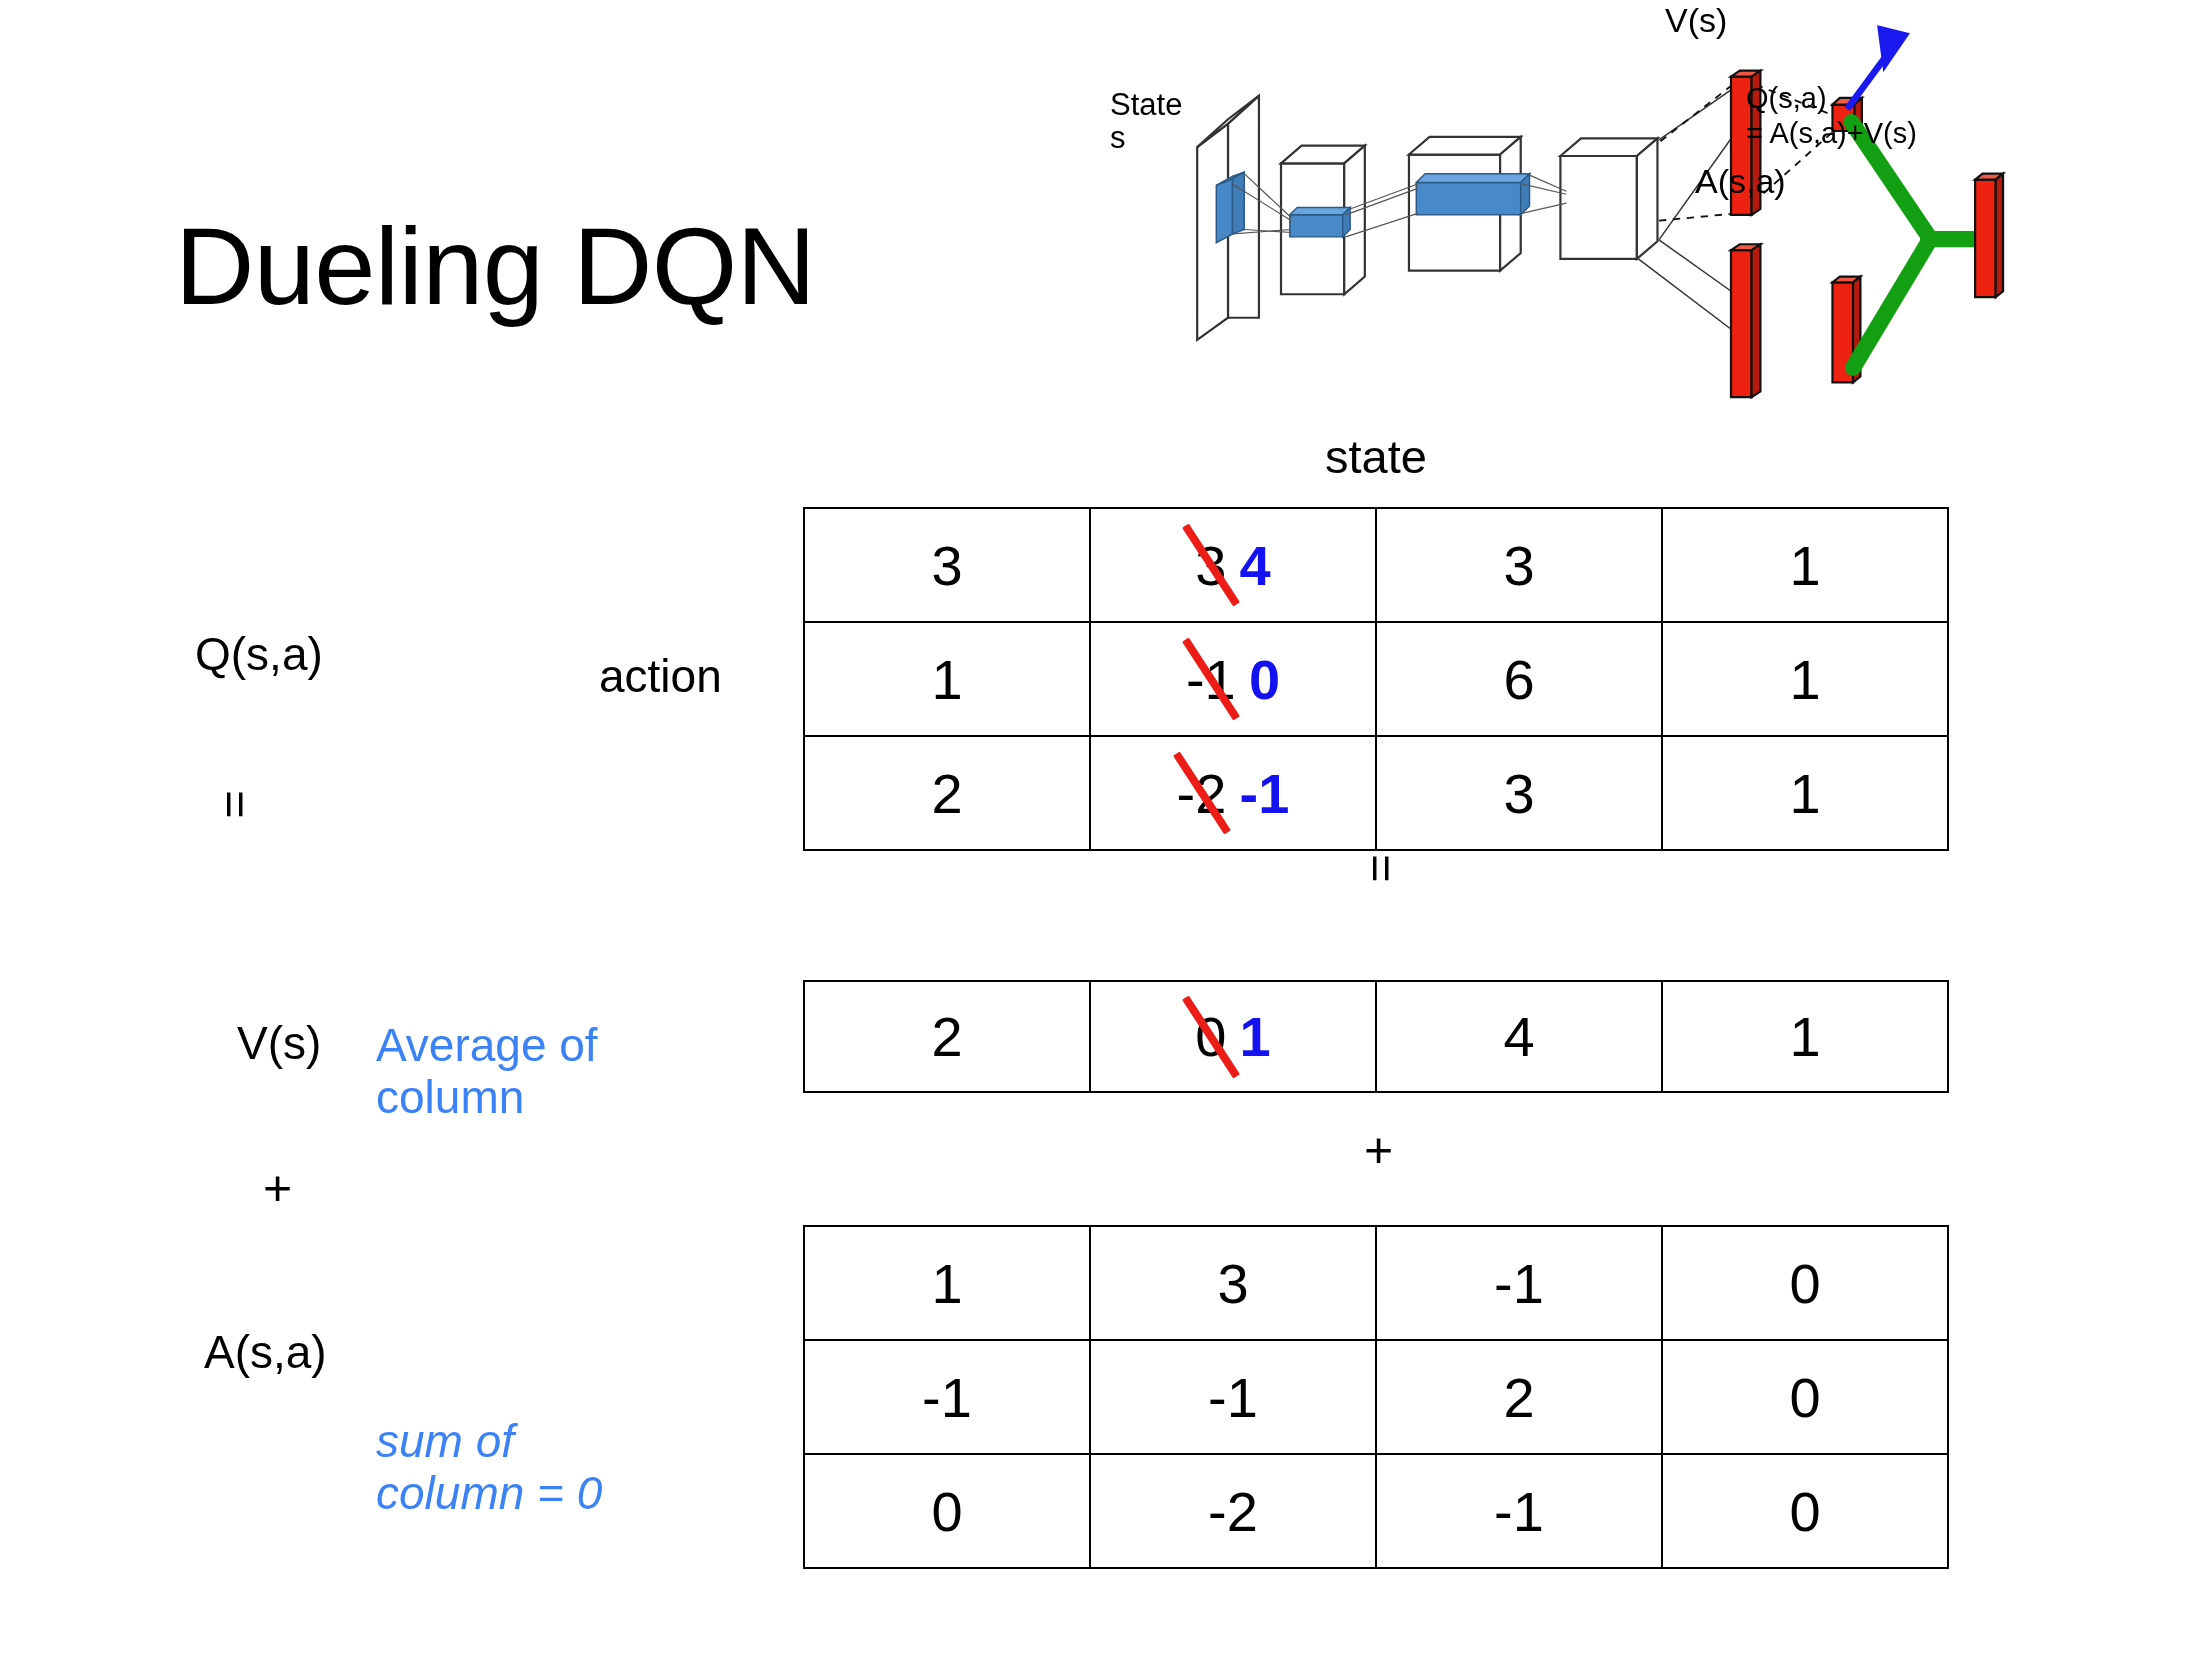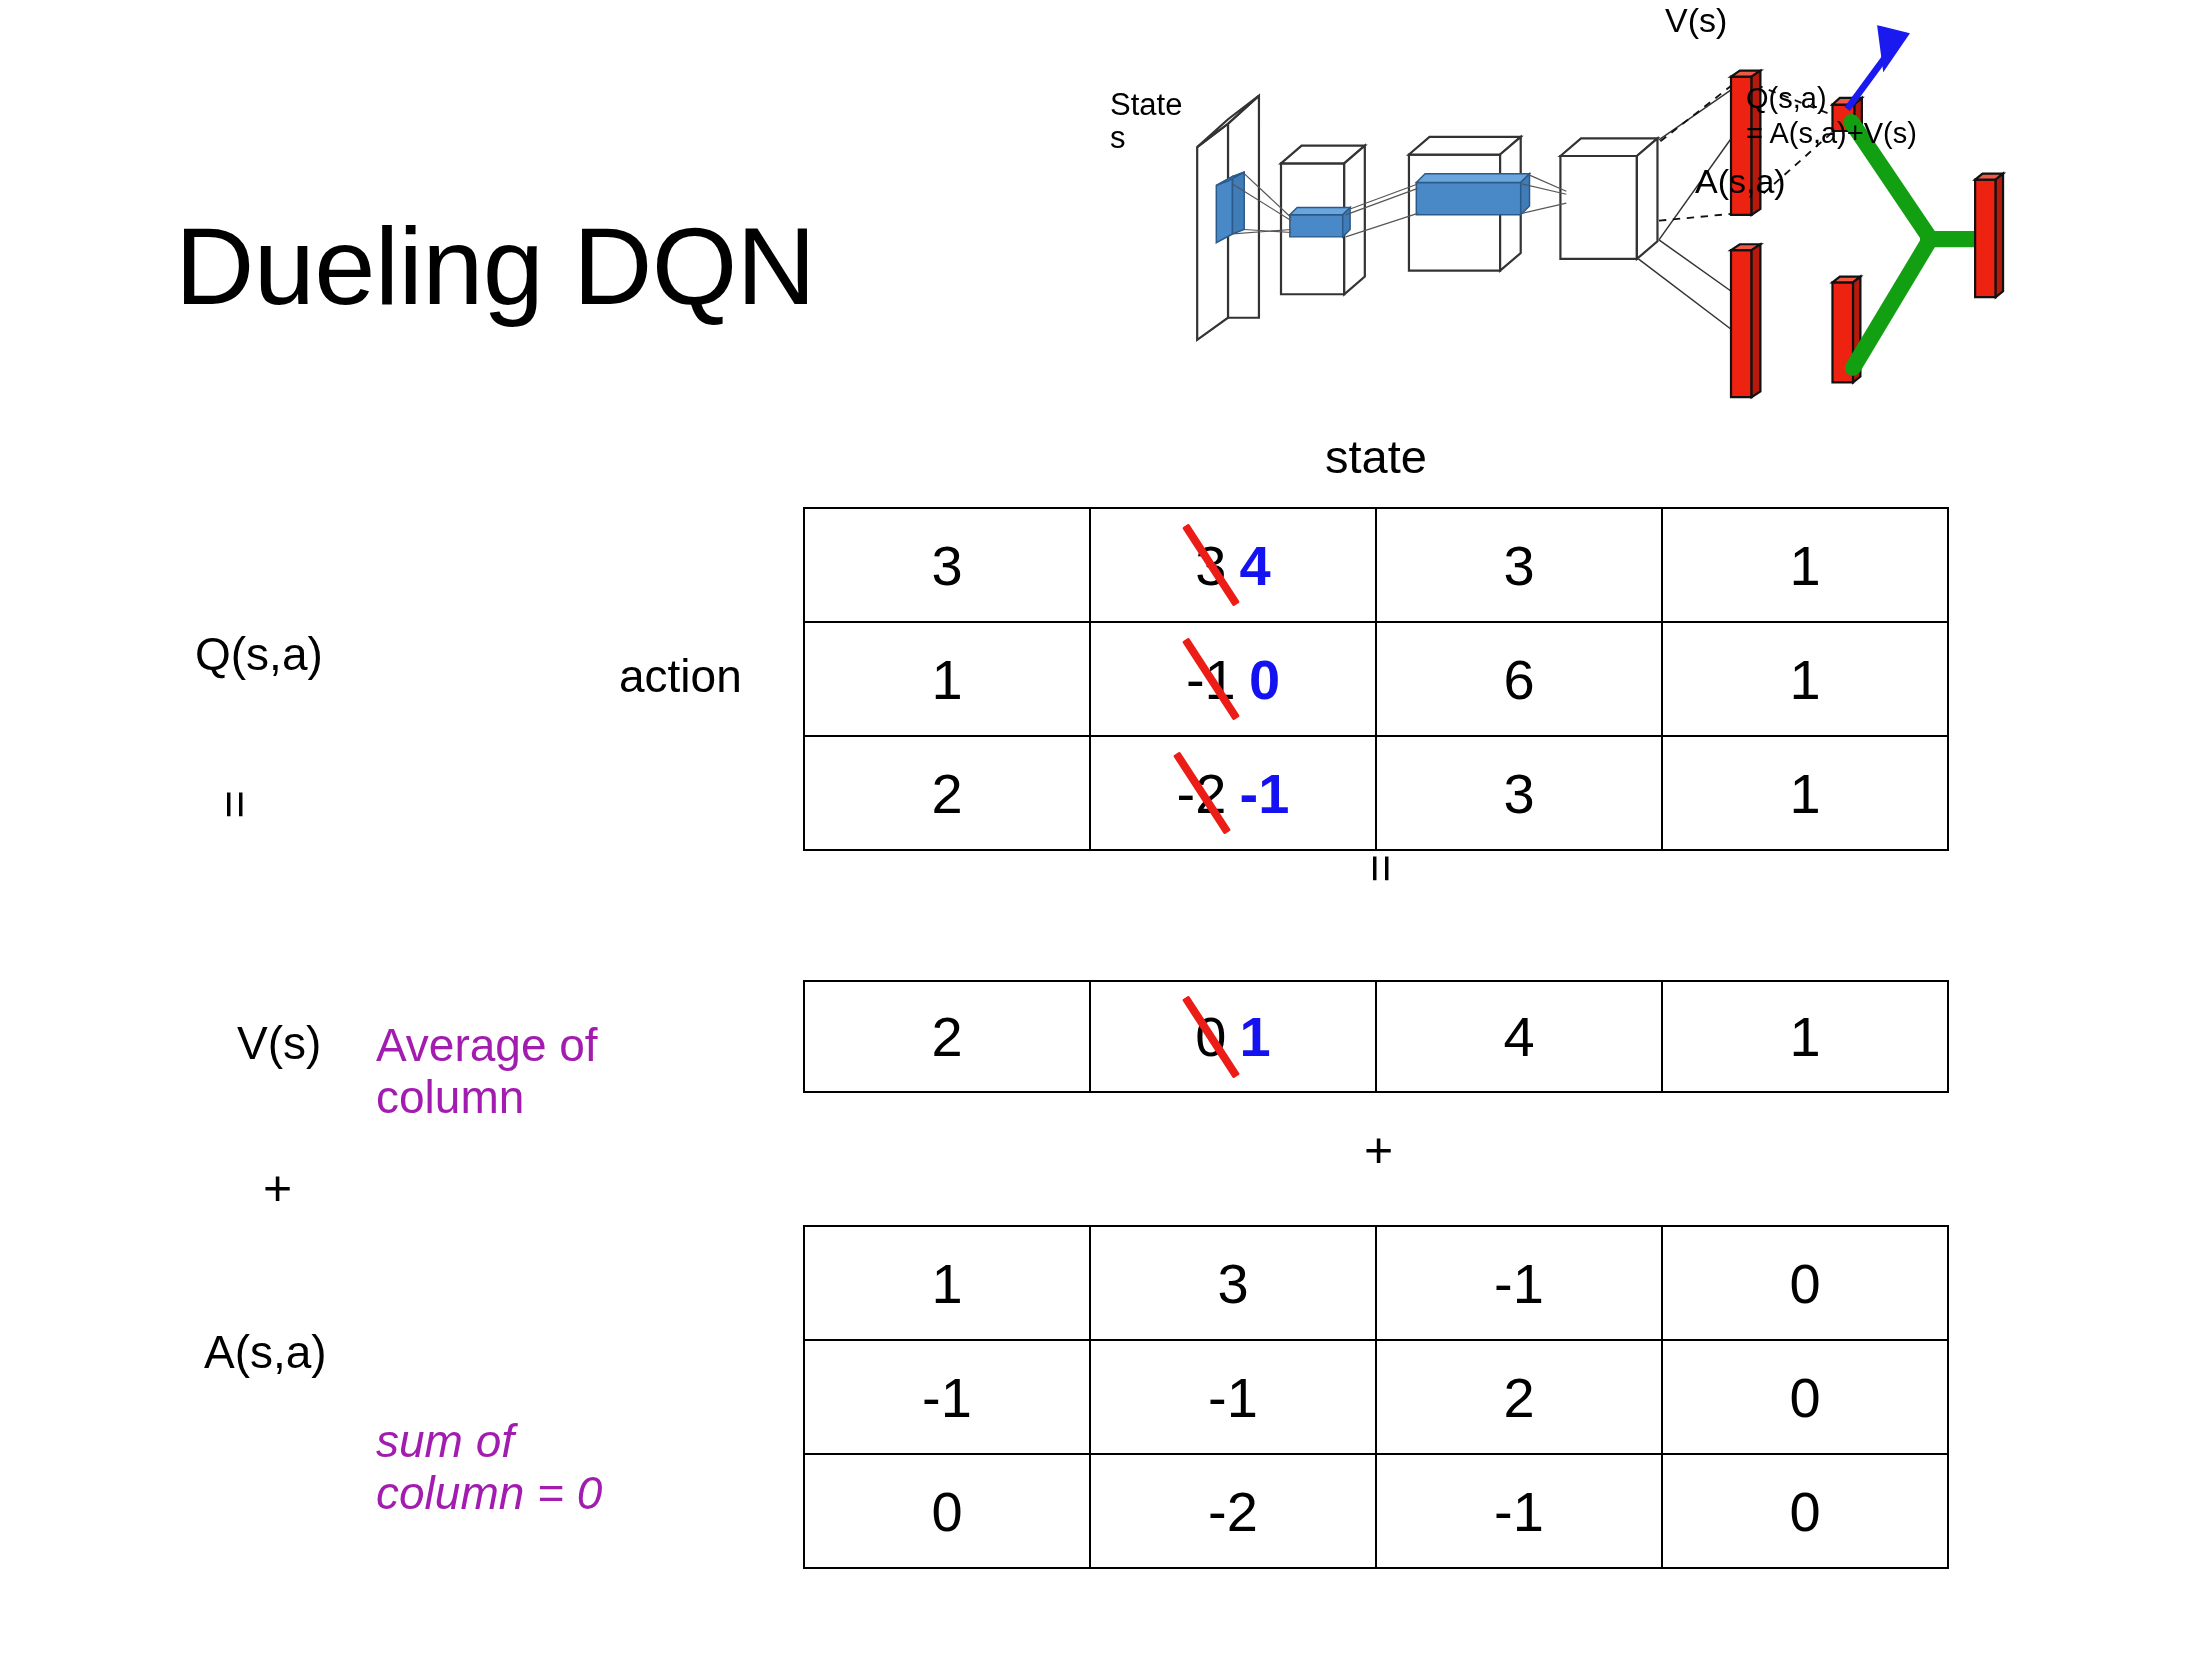--- a/index.html
+++ b/index.html
@@ -56,24 +56,24 @@
   #label-asa     { left: 614px; top: 163px; font-size: 34px; }
   #label-qsa     { left: 665px; top: 81px; font-size: 29px; line-height: 1.22; }
 
   
   .side-label {
     position: absolute;
     white-space: nowrap;
     font-size: 46px;
     line-height: 1.12;
   }
-  .side-label.blue { color: #a21caf; }
+  .side-label.blue { color: #3b82f6; }
 
   #lbl-q      { left: 195px;  top: 629px;  }
-  #lbl-action { left: 599px;  top: 651px; margin-left: 20px;  }
+  #lbl-action { left: 599px;  top: 651px;  }
   #lbl-eq1    { left: 263px;  top: 790px; font-size: 49px;
                 transform: rotate(90deg); transform-origin: left top; }
   #lbl-vs2    { left: 237px;  top: 1018px; }
   #lbl-avg    { left: 376px;  top: 1020px; }
   #lbl-plus1  { left: 263px;  top: 1160px; font-size: 50px; }
   #lbl-a      { left: 204px;  top: 1327px; }
   #lbl-sum    { left: 376px;  top: 1416px; font-style: italic; }
 
   
   #lbl-eq2 {

